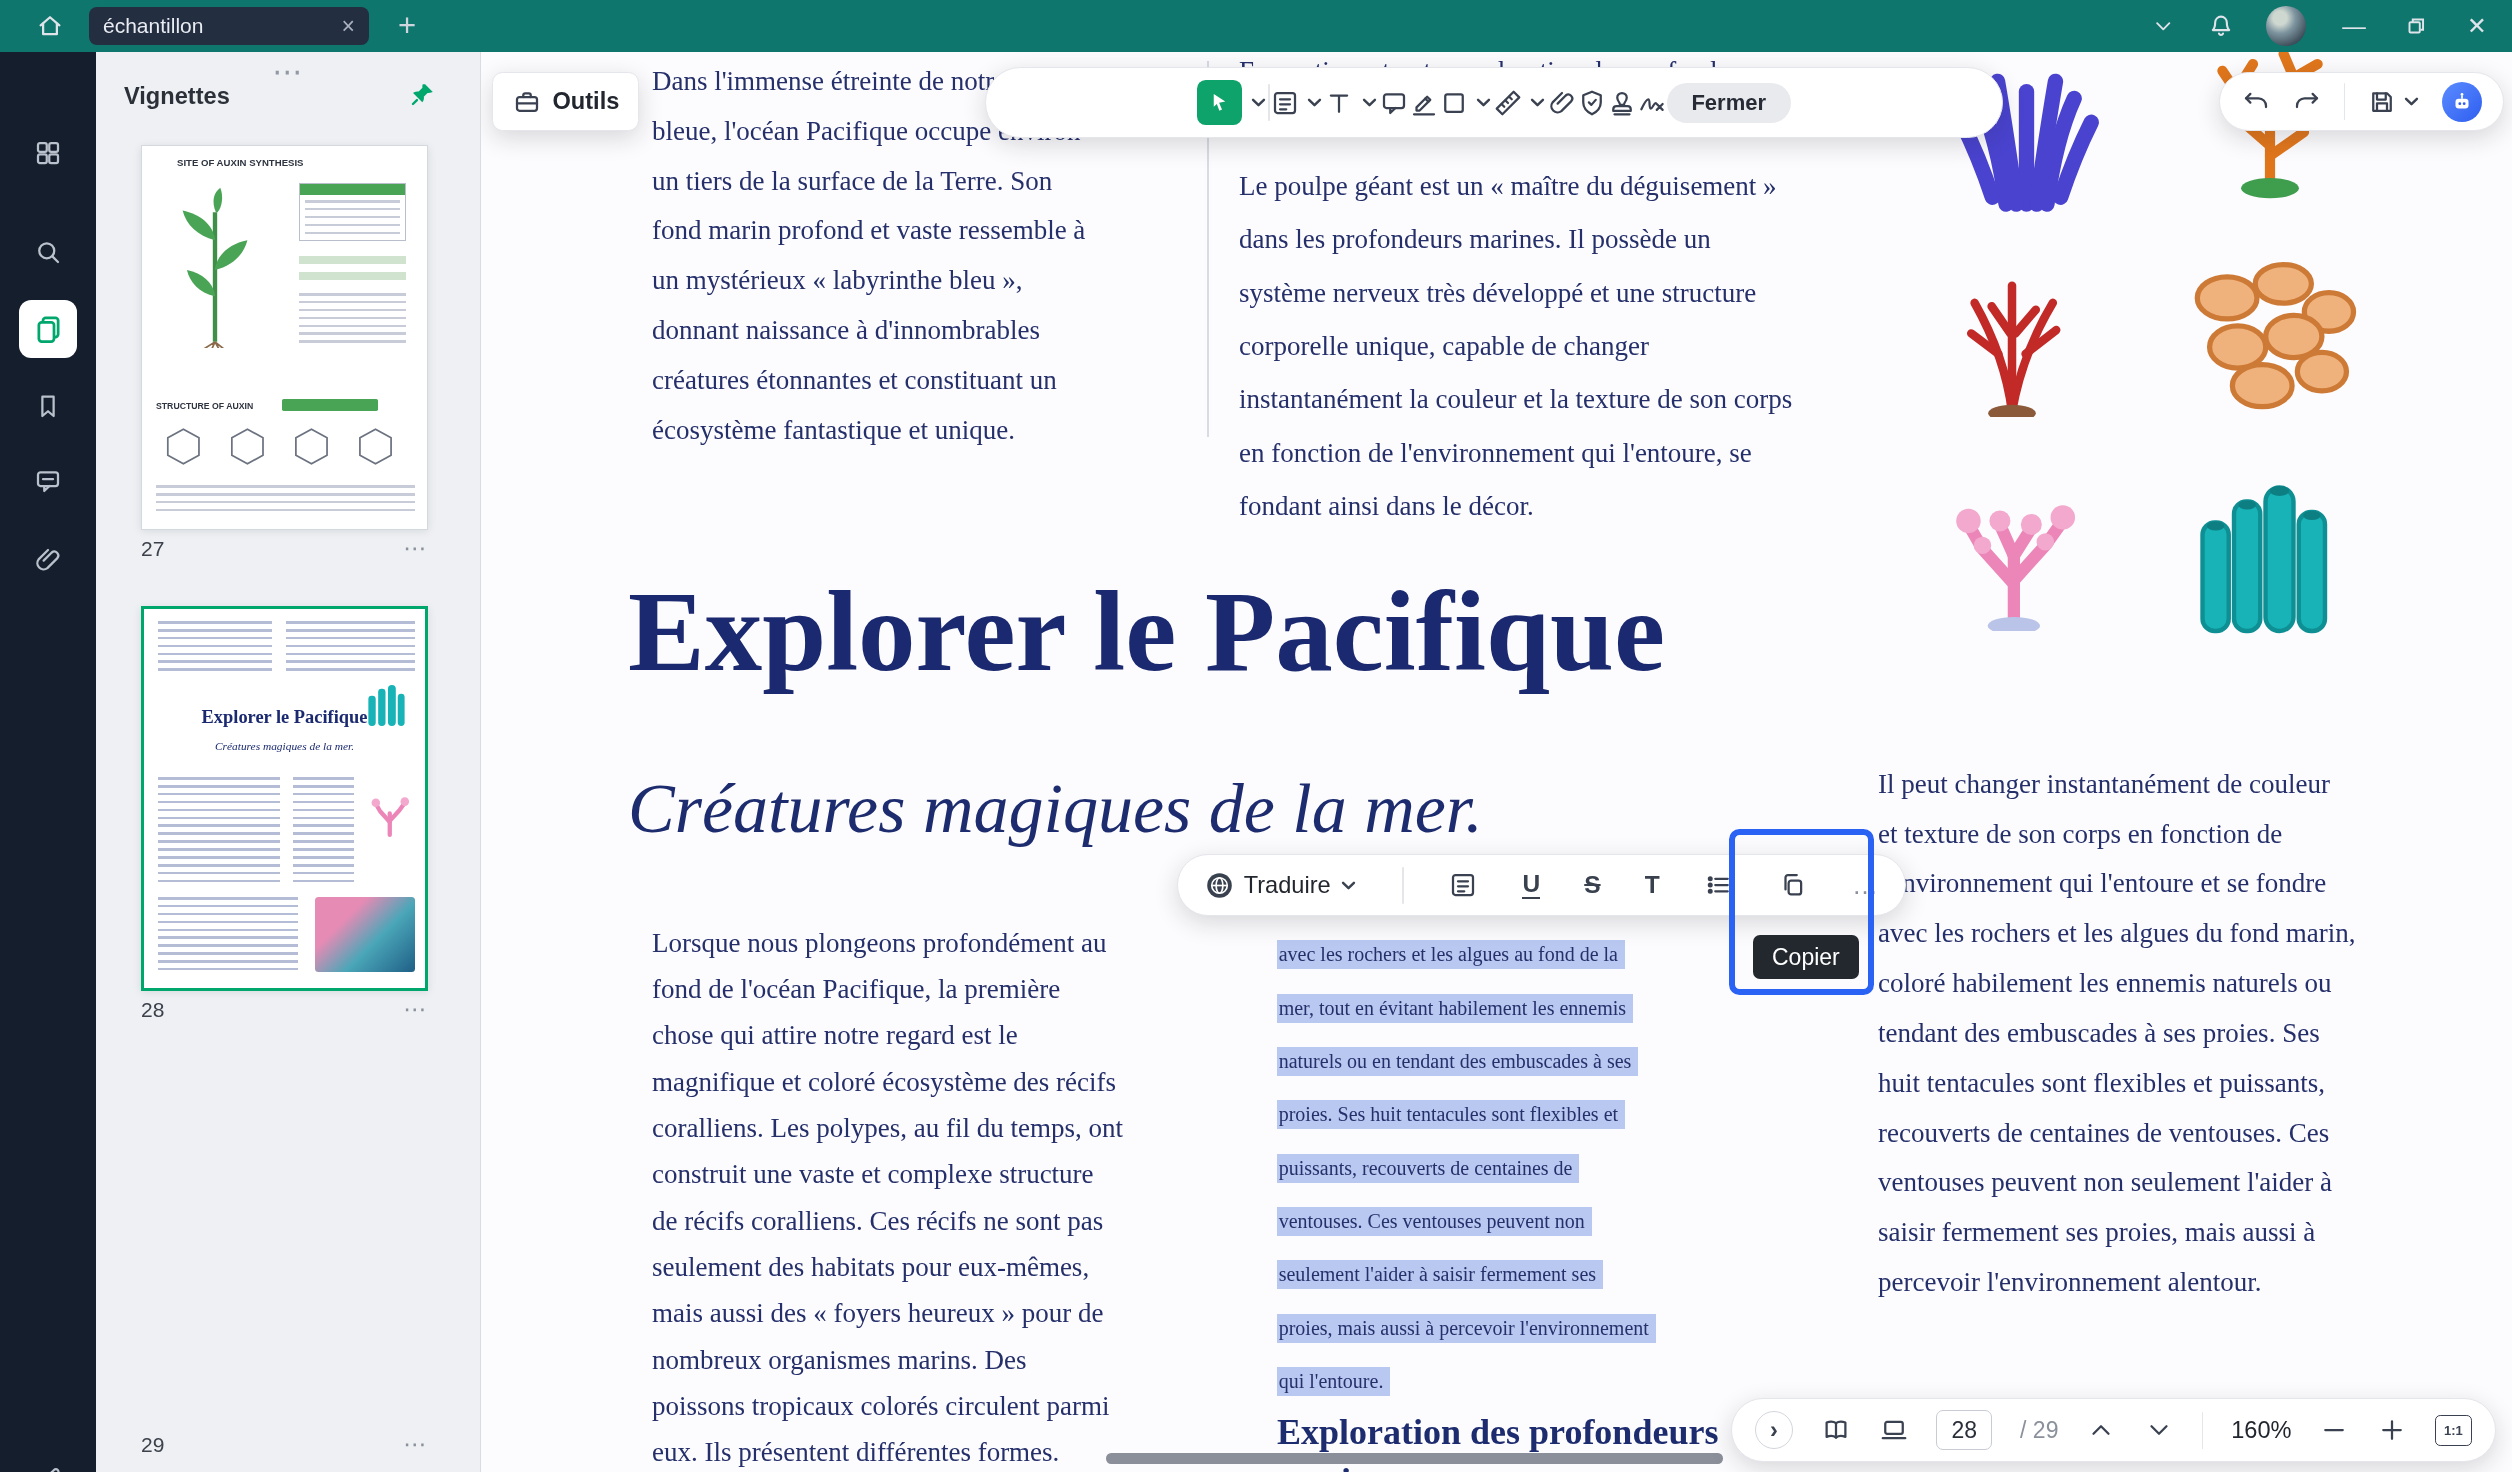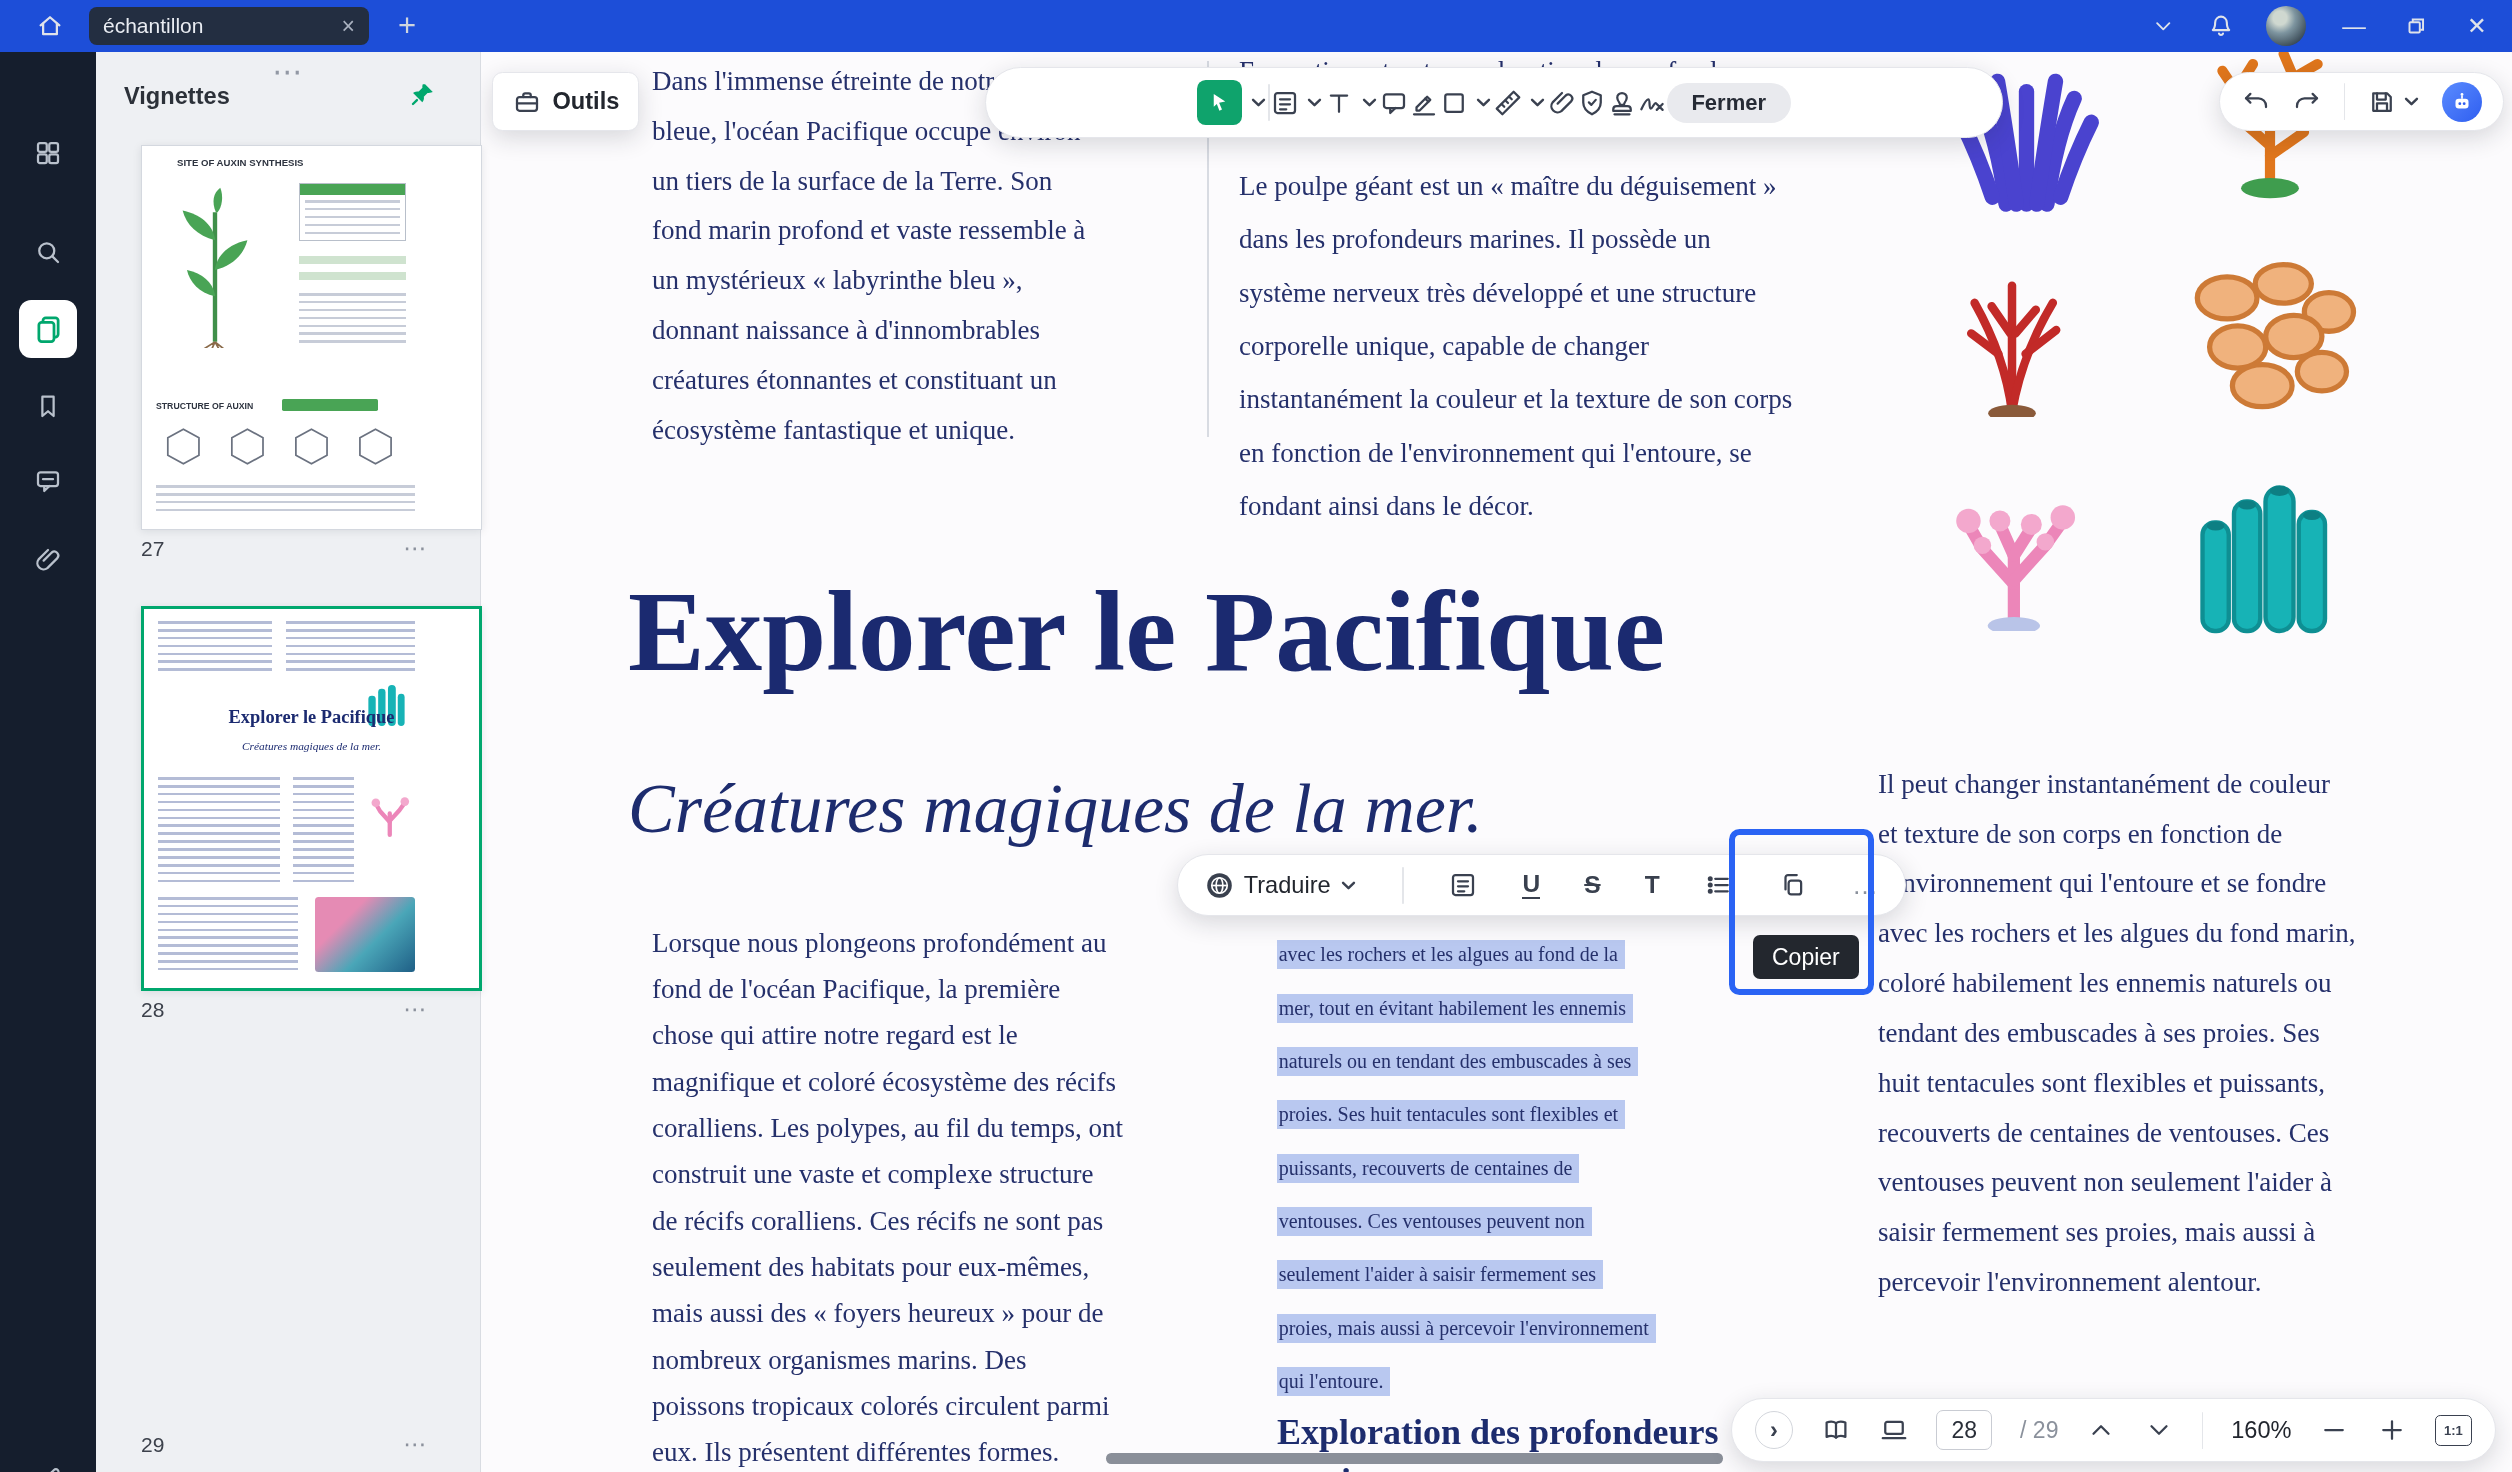--- a/index.html
+++ b/index.html
@@ -2,39 +2,39 @@
 <html style="font-size:14px"><head>
 <meta charset="utf-8">
 <style>
   *{box-sizing:border-box;margin:0;padding:0}
   html,body{width:2512px;height:1473px;overflow:hidden}
   body{position:relative;background:#fcfbfd;font-family:"Liberation Sans",sans-serif}
   .abs{position:absolute}
   .row{display:flex;align-items:center}
 
   
-  .topbar{position:absolute;left:0;top:0;width:2512px;height:52px;background:#1d4ed8;display:flex;align-items:center;z-index:90}
+  .topbar{position:absolute;left:0;top:0;width:2512px;height:52px;background:#0f766e;display:flex;align-items:center;z-index:90}
   .tb-home{margin-left:30px;display:flex;align-items:center;justify-content:center;width:40px;height:40px}
   .tab{margin-left:19px;width:280px;height:38px;background:#232e41;border-radius:7.9px;display:flex;align-items:center;padding:0 14px;color:#e9ecf2;font-size:21px}
   .tab .x{margin-left:auto;color:#a9b1bf;font-size:23px;line-height:1}
   .plus{margin-left:19px;color:#cfd5de;font-size:31px;font-weight:300;width:38px;text-align:center}
   .tb-right{margin-left:auto;display:flex;align-items:center;gap:31px;margin-right:17.5px}
   .avatar{width:40px;height:40px;border-radius:50%;background:radial-gradient(circle at 35% 30%,#cfd8d0 0 18%,#7e95a0 40%,#3a4a56 78%,#242f3a)}
   .winbtn{color:#dfe3ea;font-size:23.6px;width:35px;text-align:center}
 
   
   .rail{position:absolute;left:0;top:52px;width:96px;height:1421px;background:#151e2d;z-index:80}
   .rail .it{position:absolute;left:33px;width:30px;height:30px}
   .activebox{position:absolute;left:19px;top:248px;width:58px;height:58px;background:#fff;border-radius:12.2px;display:flex;align-items:center;justify-content:center}
 
   
   .panel{position:absolute;left:96px;top:52px;width:385px;height:1421px;background:#eef0f3;border-right:0.9px solid #d9dce2;z-index:70}
   .p-title{position:absolute;left:28px;top:31px;font-size:23.6px;font-weight:700;color:#2c3139}
   .dragdots{position:absolute;left:156px;top:1.7px;width:73px;text-align:center;color:#9298a4;font-size:30px;letter-spacing:2.6px}
-  .thumb{position:absolute;left:45px;width:341px;background:#fff;border:0.9px solid #d4d8df;box-shadow:0 1.7px 8.7px rgba(20,25,40,.10);overflow:hidden}
+  .thumb{position:absolute;left:45px;width:287px;background:#fff;border:0.9px solid #d4d8df;box-shadow:0 1.7px 8.7px rgba(20,25,40,.10);overflow:hidden}
   .thumb.sel{border:3.5px solid #00a76d}
   .trow{position:absolute;left:45px;width:287px;display:flex;align-items:center;justify-content:space-between;color:#3c414b;font-size:21px}
   .trow .menu{color:#8b919c;font-size:23px;letter-spacing:1.7px}
   .fl{background:repeating-linear-gradient(to bottom,#c7ccd8 0 2.6px,transparent 2.6px 7.9px)}
   .fln{background:repeating-linear-gradient(to bottom,#b4bcd6 0 2.6px,transparent 2.6px 7.9px)}
 
   
   .docbg{position:absolute;left:481px;top:52px;width:2031px;height:1421px;background:#fcfbfd;z-index:1}
   .t{position:absolute;font-family:"Liberation Serif",serif;color:#25306b;font-size:27px;line-height:50px;white-space:nowrap;z-index:3}
   .lh53{line-height:46px}

